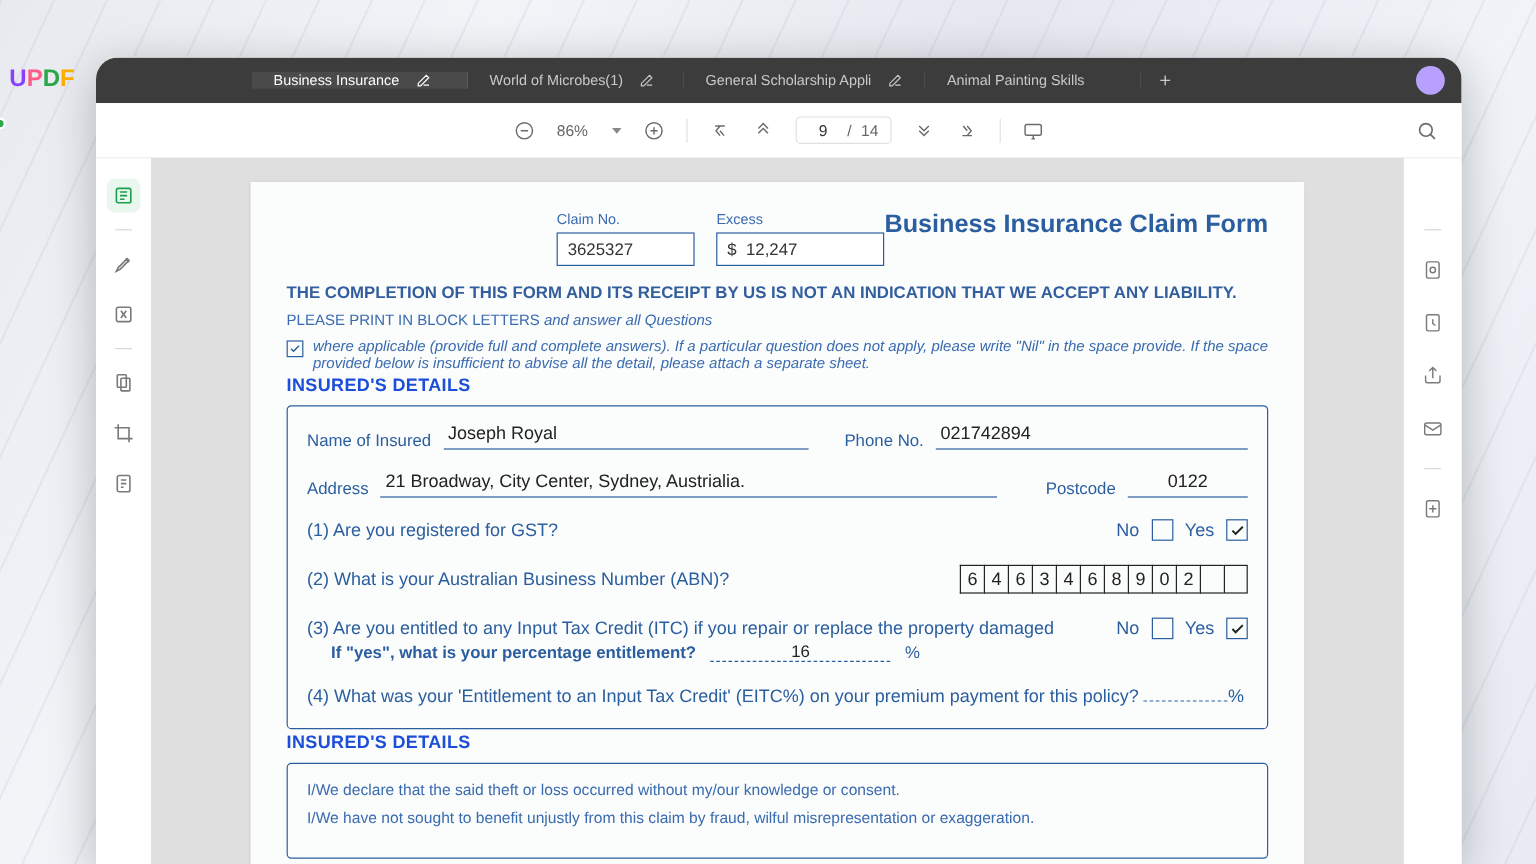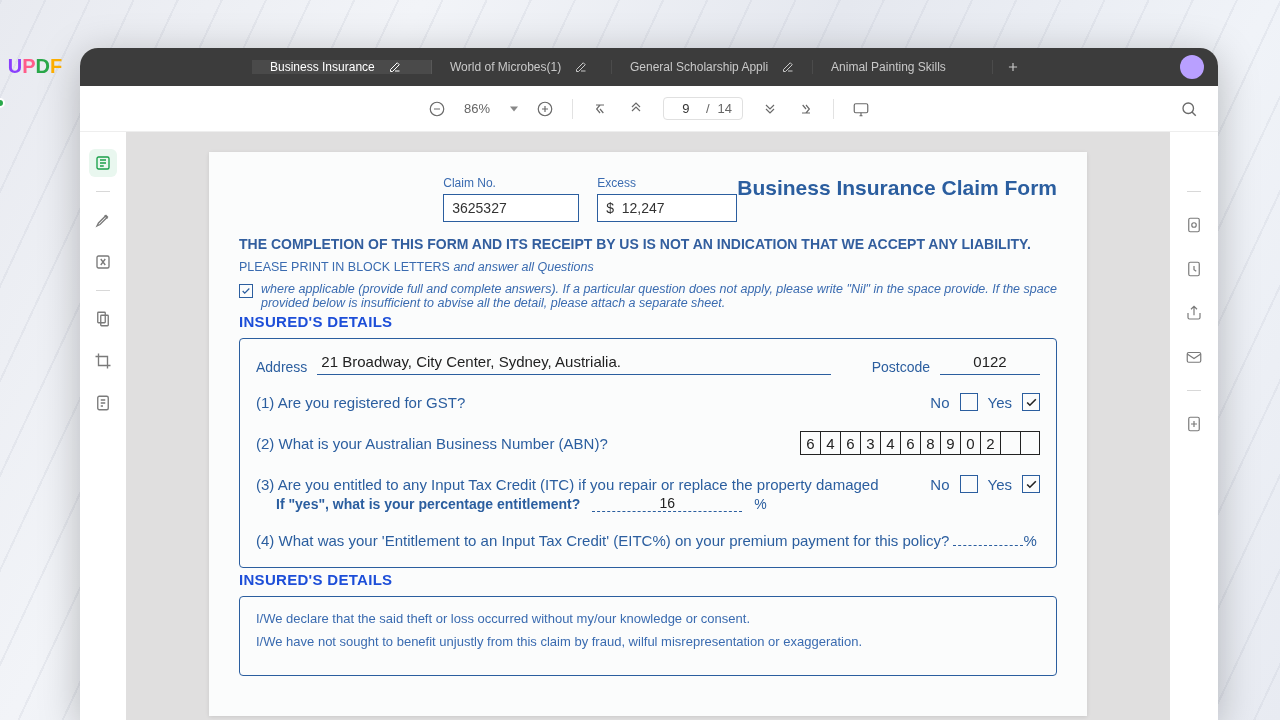--- a/index.html
+++ b/index.html
@@ -23,21 +23,21 @@
   .titlebar {
     height:38px; background:#3c3c3c; display:flex; align-items:stretch;
   }
   .logo {
     position:absolute; left:-2px; top:55px;
     width:74px; display:flex; align-items:center; justify-content:center;
     font-weight:800; font-size:20px;
   }
   .logo span:nth-child(1){color:#8a3ffc;} .logo span:nth-child(2){color:#ff5c8a;} .logo span:nth-child(3){color:#2aa84a;} .logo span:nth-child(4){color:#ffb000;}
 
-  .tabs { display:flex; flex:1; margin-left:98px;align-items:center;}
+  .tabs { display:flex; flex:1; margin-left:56px;align-items:center;}
   .tab {
     display:flex; align-items:center; gap:14px; padding:0 18px;
     color:#c9c9c9; font-size:12px; min-width:180px; border-right:1px solid rgba(255,255,255,.08);
     cursor:pointer;
   }
   .tab.active { color:#fff; background:#4a4a4a; }
   .tab .pen-icon svg { width:12px;height:12px; }
   .newtab { width:40px; display:flex;align-items:center;justify-content:center;color:#c9c9c9;cursor:pointer;}
   .avatar { width:24px;height:24px;border-radius:50%;background:#b9a0ff;margin:7px 14px 0 0;}
   .titlebar-right{margin-left:auto;display:flex;align-items:flex-start;}
@@ -76,21 +76,21 @@
   }
   .page {
     width:878px; margin:20px auto 0; background:#fbfcfc; padding:24px 30px 40px;
     box-shadow:0 1px 4px rgba(0,0,0,.1);
     color:#2b5e9f; font-size:14px;
   }
   .form-title{ color:#2b5e9f; font-weight:700; font-size:21px; text-align:right; margin-bottom:6px;}
   .top-fields{display:flex;gap:18px;}
   .fld label{display:block;font-size:12px;color:#3a6bb0;margin-bottom:4px;}
   .fld input{border:1.5px solid #2b5e9f;padding:5px 8px;font-size:14px;color:#333;background:#fff;}
-  .fld.claim input{width:136px;}
+  .fld.claim input{width:115px;}
   .fld.excess input{width:140px;}
 
   .bold-line{margin-top:14px;color:#325e9e;font-weight:700;font-size:14px;}
   .sub-line{font-size:12.5px;color:#3a6bb0;margin-top:8px;}
   .sub-line i{}
   .chk-row{display:flex;gap:8px;margin-top:8px;font-size:12.5px;}
   .chk-row .cb{width:14px;height:14px;border:1.5px solid #2b5e9f;display:flex;align-items:center;justify-content:center;flex-shrink:0;margin-top:2px;}
   .chk-row .cb svg{width:10px;height:10px;}
   .chk-row .txt{font-style:italic;color:#3a6bb0;}
 
@@ -329,20 +329,26 @@
             <svg viewBox="0 0 24 24" fill="none" stroke="#2b5e9f" stroke-width="3">
               <path d="M4 12l5 5L20 6"></path>
             </svg>
           </div>
         <div class="txt">where applicable (provide full and complete answers). If a particular question does not apply, please write "Nil" in the space provide. If the space provided below is insufficient to abvise all the detail, please attach a separate sheet.</div>
       </div>
 
       <div class="sect-head">INSURED'S DETAILS</div>
       <div class="box">
         <div class="row">
+          <span class="lbl">Name of Insured</span>
+          <span class="under f1">Joseph Royal</span>
+          <span class="lbl" style="margin-left:20px">Phone No.</span>
+          <span class="under" style="width:260px">021742894</span>
+        </div>
+        <div class="row">
           <span class="lbl">Address</span>
           <span class="under f1">21 Broadway, City Center, Sydney, Austrialia.</span>
           <span class="lbl" style="margin-left:31px">Postcode</span>
           <span class="under" style="width:100px;text-align:center">0122</span>
         </div>
 
         <div class="q-row">
           <span>(1) Are you registered for GST?</span>
           <span class="yn">
             <span>No</span>

